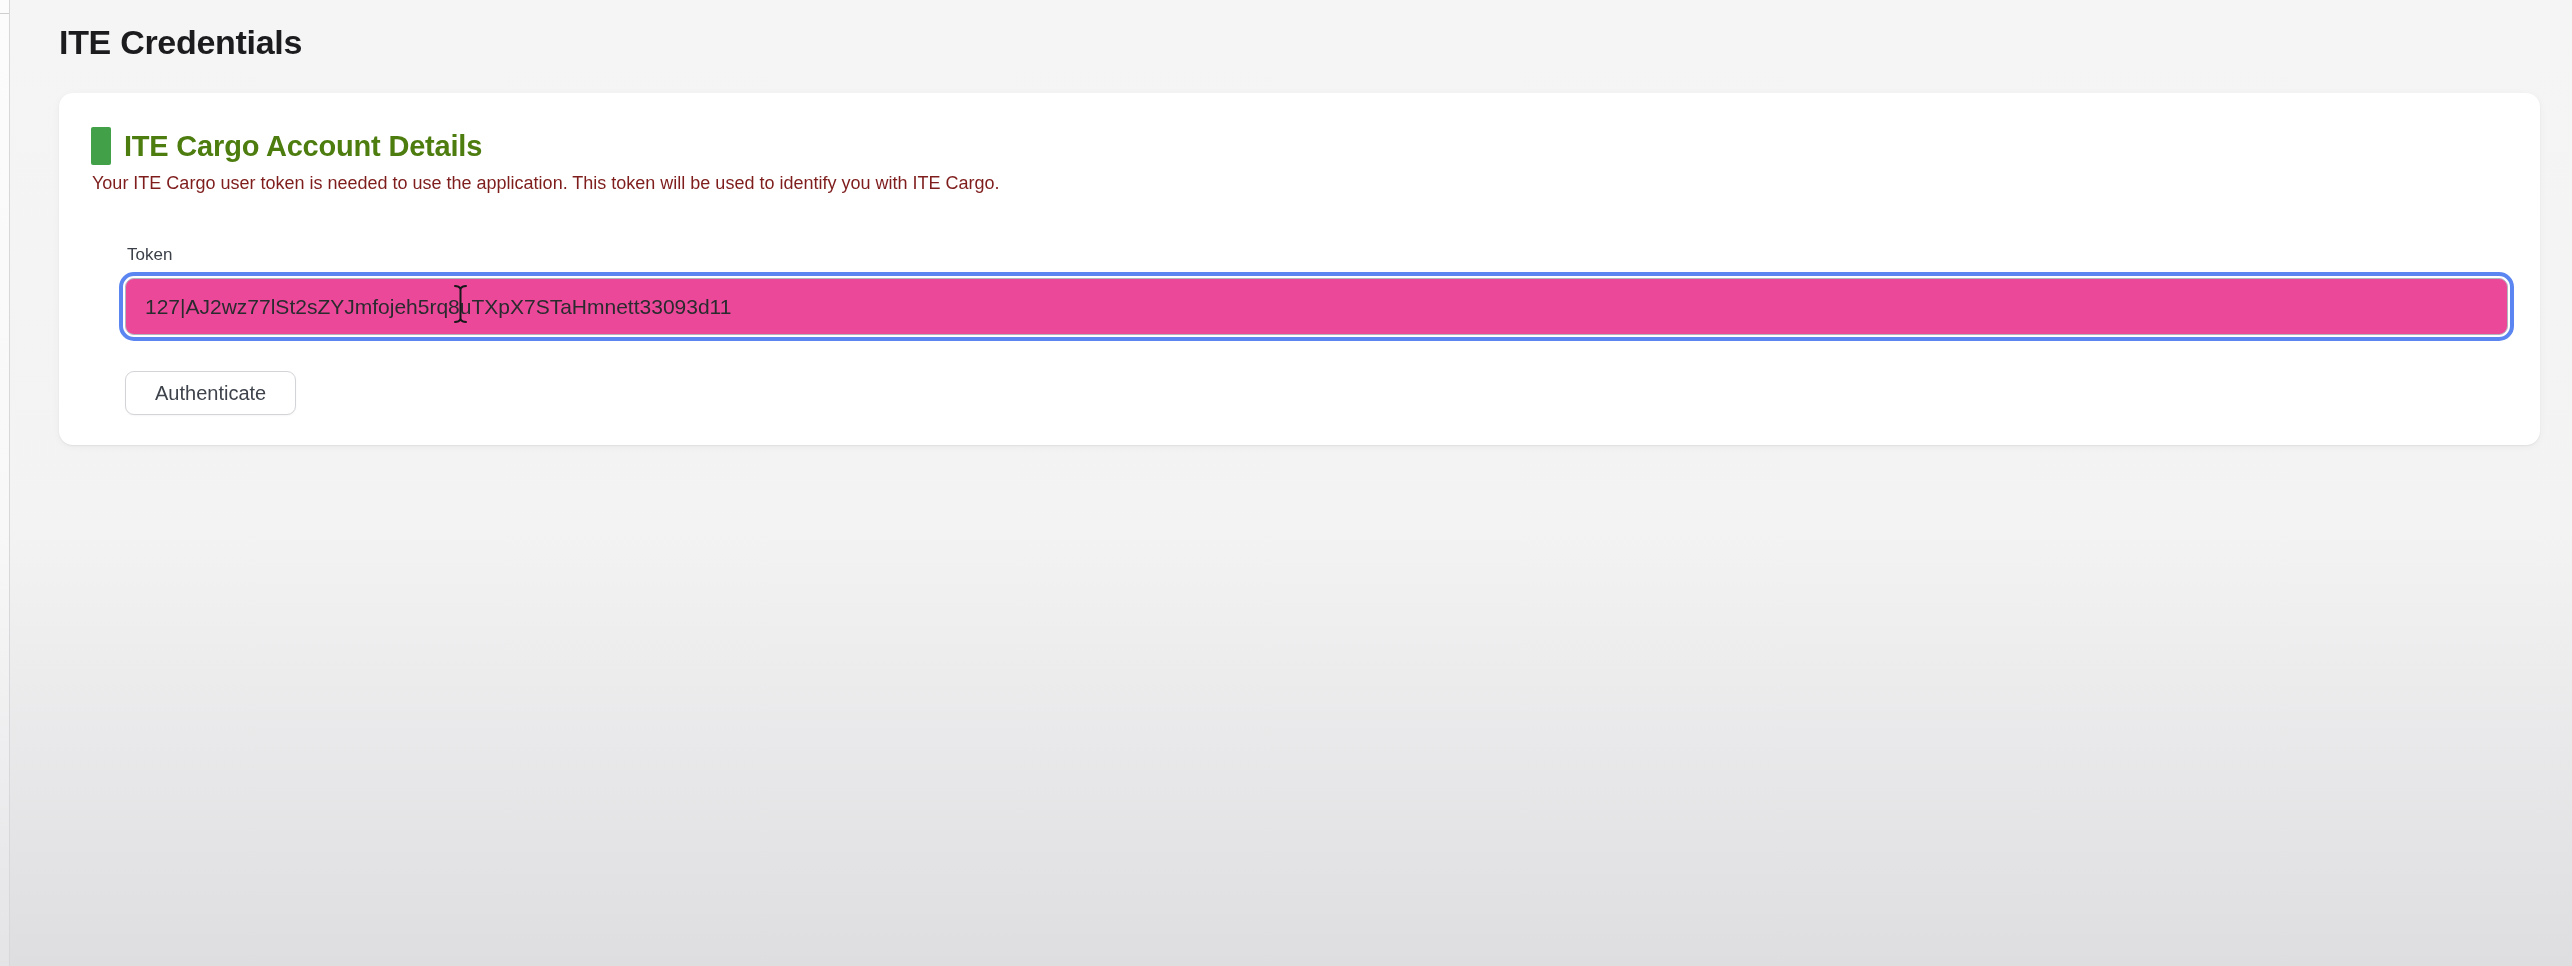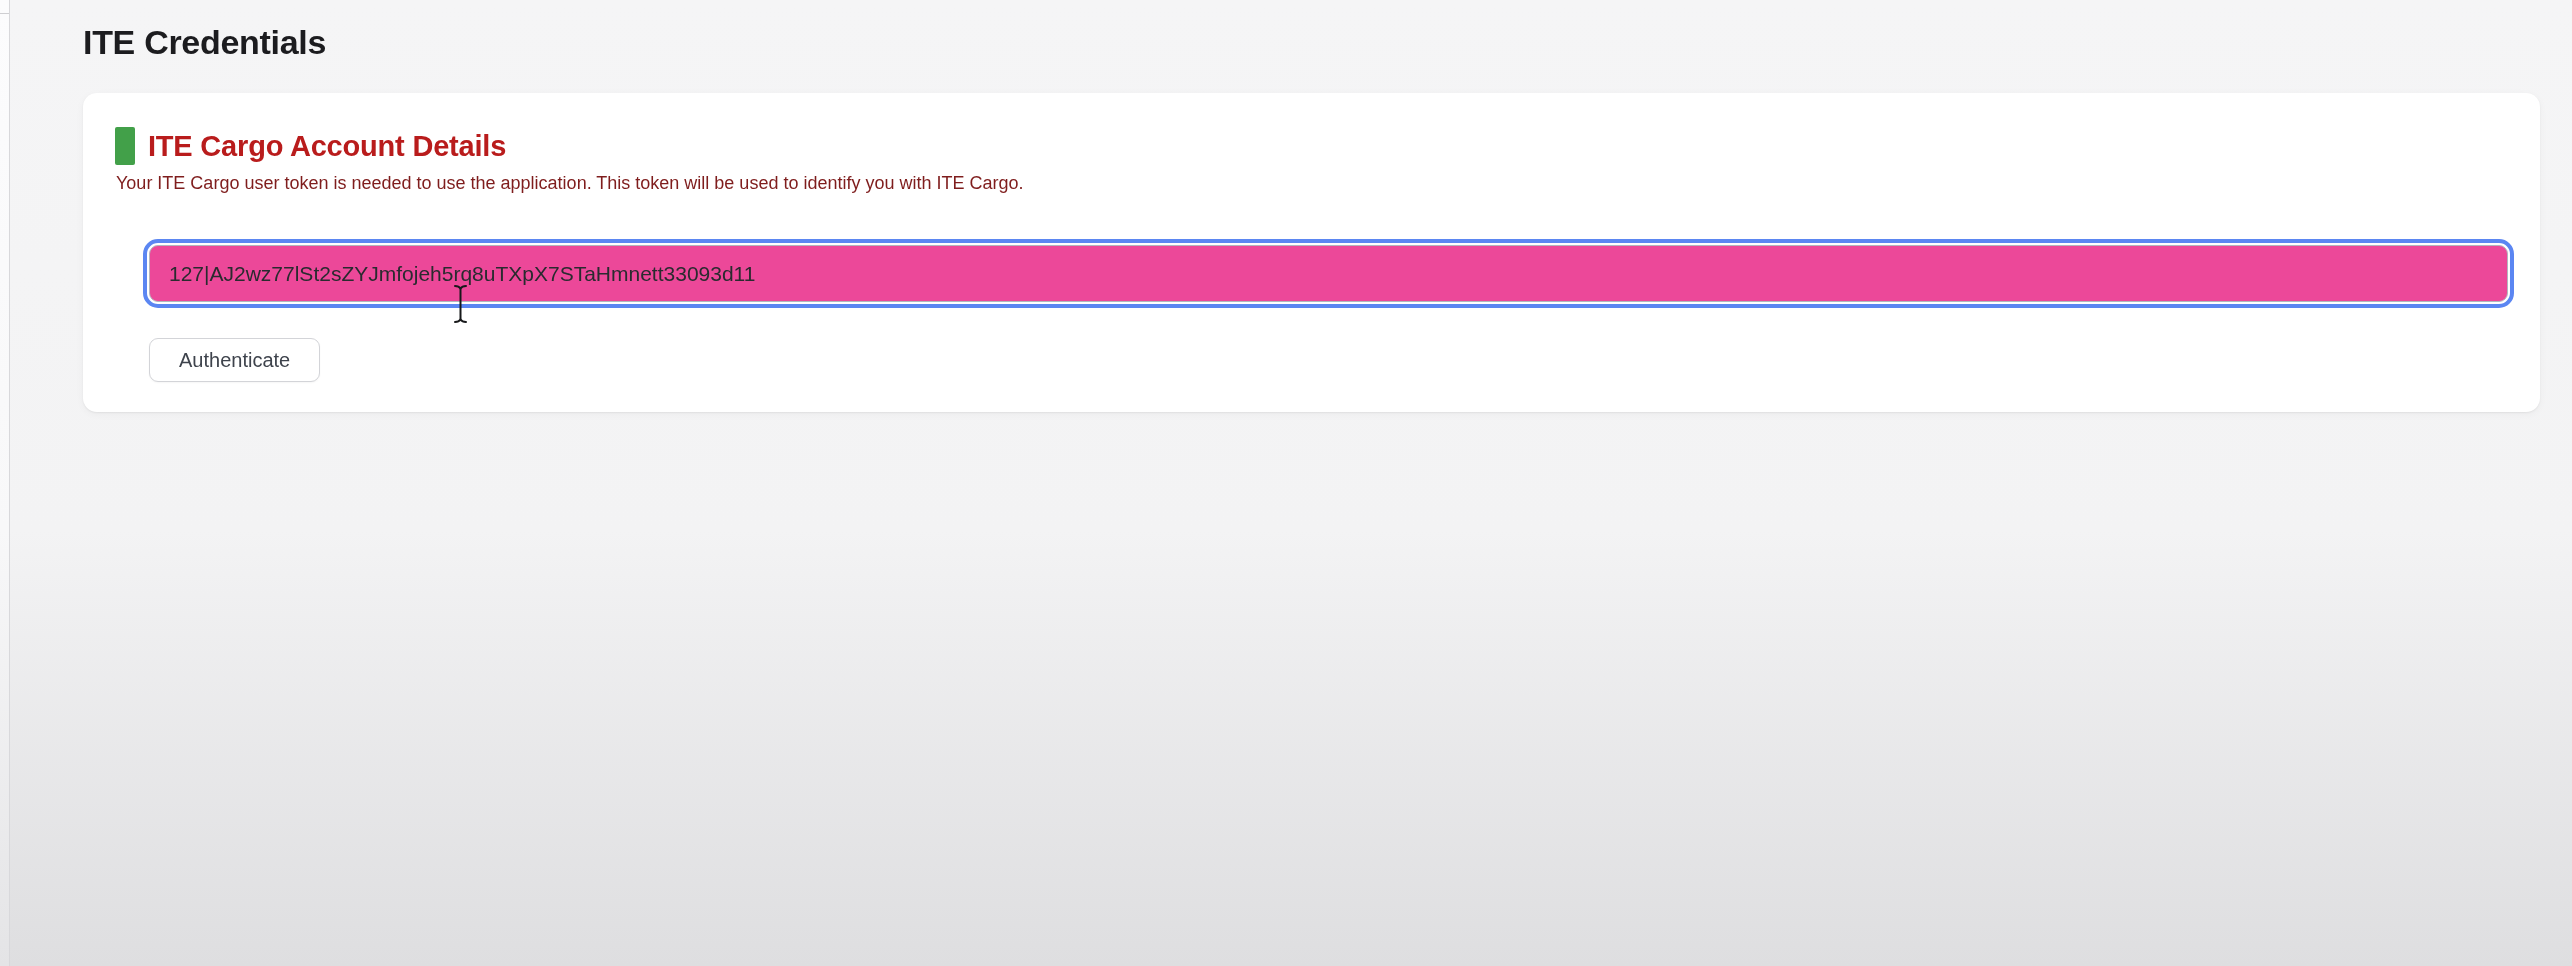--- a/index.html
+++ b/index.html
@@ -14,21 +14,21 @@
   .left-strip {
     position: absolute; left: 0; top: 0; bottom: 0; width: 9px;
     background: linear-gradient(180deg, #fcfcfd 0%, #f8f8f9 55%, #e4e4e6 100%);
     border-right: 1px solid #d8d8db;
   }
   .left-strip .tick {
     position: absolute; top: 13px; left: 0; right: 0; height: 1px;
     background: #cfcfd2;
   }
 
-  .content { position: absolute; left: 59px; top: 0; right: 32px; margin-left: 24px; }
+  .content { position: absolute; left: 59px; top: 0; right: 32px; }
 
   .page-title {
     margin: 22px 0 0 0;
     font-size: 34px; line-height: 40px; font-weight: 700;
     color: #1c1c1f; letter-spacing: -0.3px;
   }
 
   .card {
     margin-top: 31px;
     background: #ffffff;
@@ -38,21 +38,21 @@
   }
 
   .section-header { display: flex; align-items: center; gap: 13px; }
   .accent-bar {
     width: 20px; height: 38px; border-radius: 2px;
     background: #42a049; flex: 0 0 auto;
   }
   .section-heading {
     margin: 0;
     font-size: 29px; line-height: 34px; font-weight: 700;
-    color: #b91c1c; letter-spacing: -0.2px;
+    color: #4d7c0f; letter-spacing: -0.2px;
   }
   .section-desc {
     margin: 7px 0 0 1px;
     font-size: 18px; line-height: 23px;
     color: #7f1d1d;
   }
 
   .form-area { margin: 50px 0 0 34px; }
   .field-label {
     display: block;
@@ -102,20 +102,21 @@
   <div class="card">
 
     <div class="section-header">
       <div class="accent-bar" style="background: rgb(66, 160, 73);"></div>
       <h2 class="section-heading">ITE Cargo Account Details</h2>
     </div>
 
     <p class="section-desc">Your ITE Cargo user token is needed to use the application. This token will be used to identify you with ITE Cargo.</p>
 
     <div class="form-area">
+      <label class="field-label">Token</label>
 
       <input class="token-input" type="text" value="127|AJ2wz77lSt2sZYJmfojeh5rq8uTXpX7STaHmnett33093d11" style="outline-color: rgb(91, 134, 242);">
 
       <button class="auth-button">Authenticate</button>
     </div>
 
   </div>
 </div>
 
 <svg class="ibeam-cursor" viewBox="0 0 17 40">

